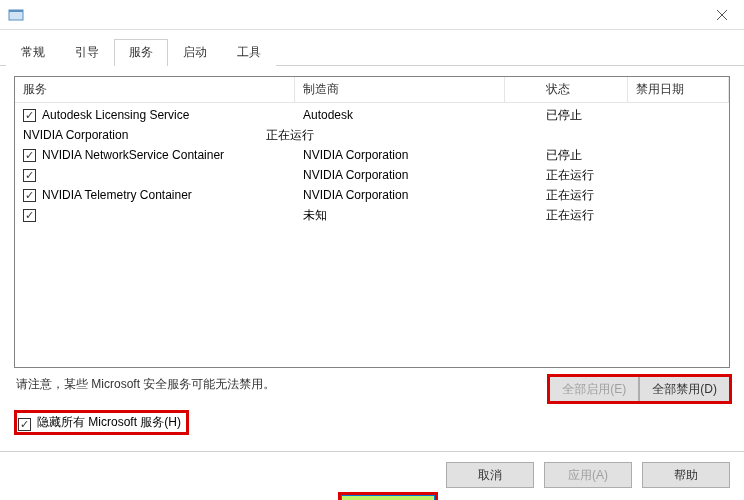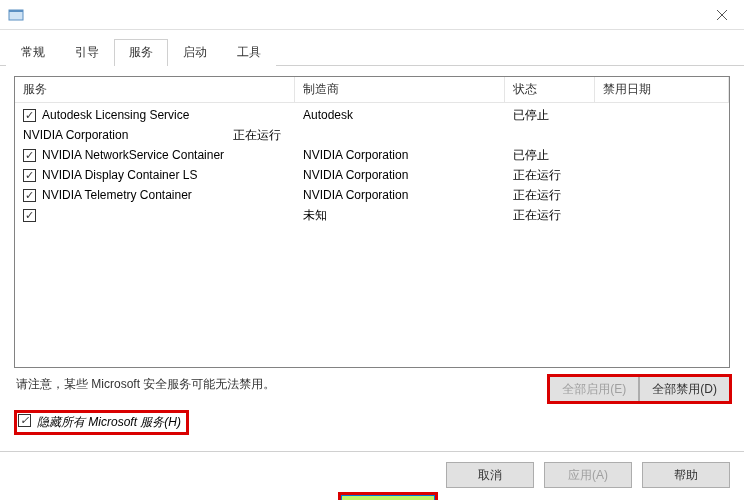--- a/index.html
+++ b/index.html
@@ -79,21 +79,21 @@
   padding-top: 2px;
 }
 .row {
   display: flex;
   align-items: center;
   height: 20px;
 }
 .cell { padding: 0 8px; white-space: nowrap; overflow: hidden; }
 .col-svc { width: 280px; }
 .col-mfr { width: 210px; }
-.col-status { width: 90px; }
+.col-status { width: 90px; margin-left: 33px; }
 .col-date { flex: 1; }
 .chk {
   width: 13px; height: 13px;
   border: 1px solid #333;
   display: inline-flex;
   align-items: center;
   justify-content: center;
   margin-right: 6px;
   vertical-align: middle;
   font-size: 11px;
@@ -125,22 +125,21 @@
   border: 2px solid #0078d7;
   background: #bef264;
   margin-top: 32px;
 }
 .btn-group { display: flex; gap: 0; }
 .hide-checkbox-row {
   padding: 4px 0 8px 2px;
 }
 .hide-checkbox-row label {
   display: inline-flex;
-  align-items: flex-start;
-  font-style: italic;
+  align-items: flex-end;
 }
 .dialog-buttons {
   display: flex;
   justify-content: flex-end;
   gap: 10px;
   padding: 10px 14px 0 14px;
   border-top: 1px solid #d0d0d0;
   margin-top: 2px;
 }
 .highlight-red {
@@ -194,21 +193,21 @@
           <div class="cell col-status">正在运行</div>
           <div class="cell col-date"></div>
         </div>
         <div class="row">
           <div class="cell col-svc"><span class="chk checked"></span><span>NVIDIA NetworkService Container</span></div>
           <div class="cell col-mfr">NVIDIA Corporation</div>
           <div class="cell col-status">已停止</div>
           <div class="cell col-date"></div>
         </div>
         <div class="row">
-          <div class="cell col-svc"><span class="chk checked"></span><span>NVIDIA Display Container LS</span></div>
+          <div class="cell col-svc"><span class="chk checked"></span></div>
           <div class="cell col-mfr">NVIDIA Corporation</div>
           <div class="cell col-status">正在运行</div>
           <div class="cell col-date"></div>
         </div>
         <div class="row">
           <div class="cell col-svc"><span class="chk checked"></span><span>NVIDIA Telemetry Container</span></div>
           <div class="cell col-mfr">NVIDIA Corporation</div>
           <div class="cell col-status">正在运行</div>
           <div class="cell col-date"></div>
         </div>

